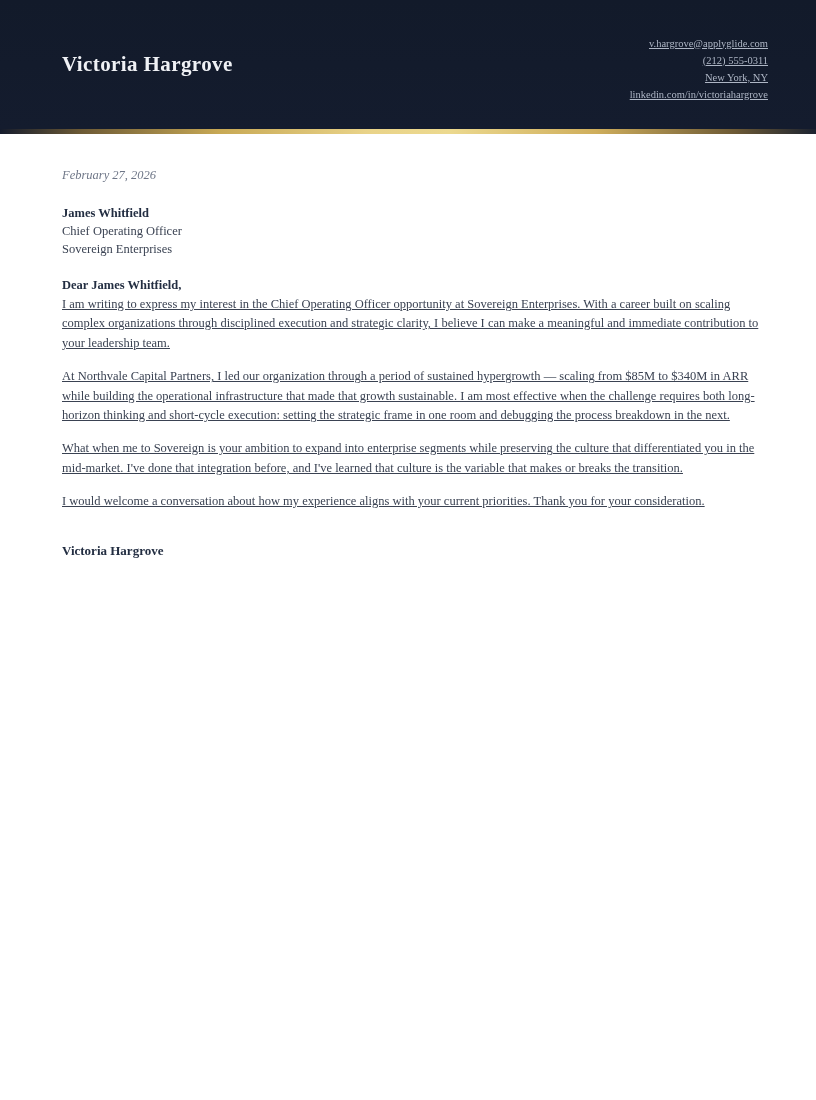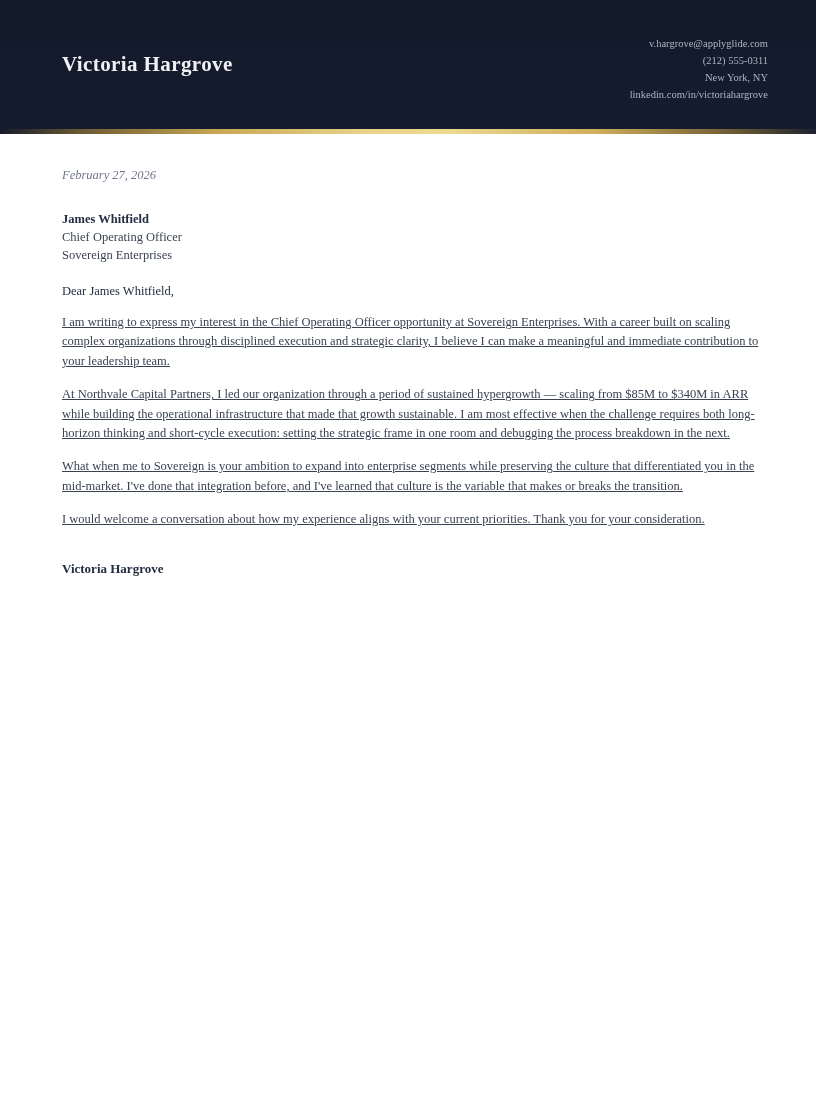--- a/index.html
+++ b/index.html
@@ -27,47 +27,47 @@
     font-weight: bold;
     letter-spacing: 0.4px;
     white-space: nowrap;
   }
   .contact {
     text-align: right;
     color: #aeb6c5;
     font-size: 10.5px;
     line-height: 17px;
     padding-top: 8px;
+    text-decoration: underline;
   }
   .gold-strip {
     height: 5px;
     background: linear-gradient(90deg,
       #141b2c 0%, #6d5a35 10%, #c8a955 27%, #e9d389 45%,
       #ecd98f 55%, #cfae5c 73%, #6d5a35 90%, #1b2230 100%);
   }
   
   .letter {
     padding: 32px 48px 0 62px;
     color: #3a4252;
     font-size: 12.5px;
   }
   .letter-inner { max-width: 706px; }
   .date {
     font-style: italic;
     color: #6e7687;
     line-height: 19px;
-    margin-bottom: 25px;
+    margin-bottom: 19px;
   }
   .recipient { line-height: 18px; margin-bottom: 18px; }
   .recipient-name { font-weight: bold; color: #232e42; }
   .salutation {
-    font-weight: normal;
+    font-weight: bold;
     color: #232e42;
     line-height: 19px;
-    margin-bottom: 12px;
   }
   .para { line-height: 19.4px; margin-bottom: 14px; text-decoration: underline; }
   .closing { line-height: 19px; margin-top: 25px; }
   .signature {
     margin-top: 29px;
     font-weight: bold;
     font-size: 13px;
     color: #232e42;
     line-height: 19px;
   }

